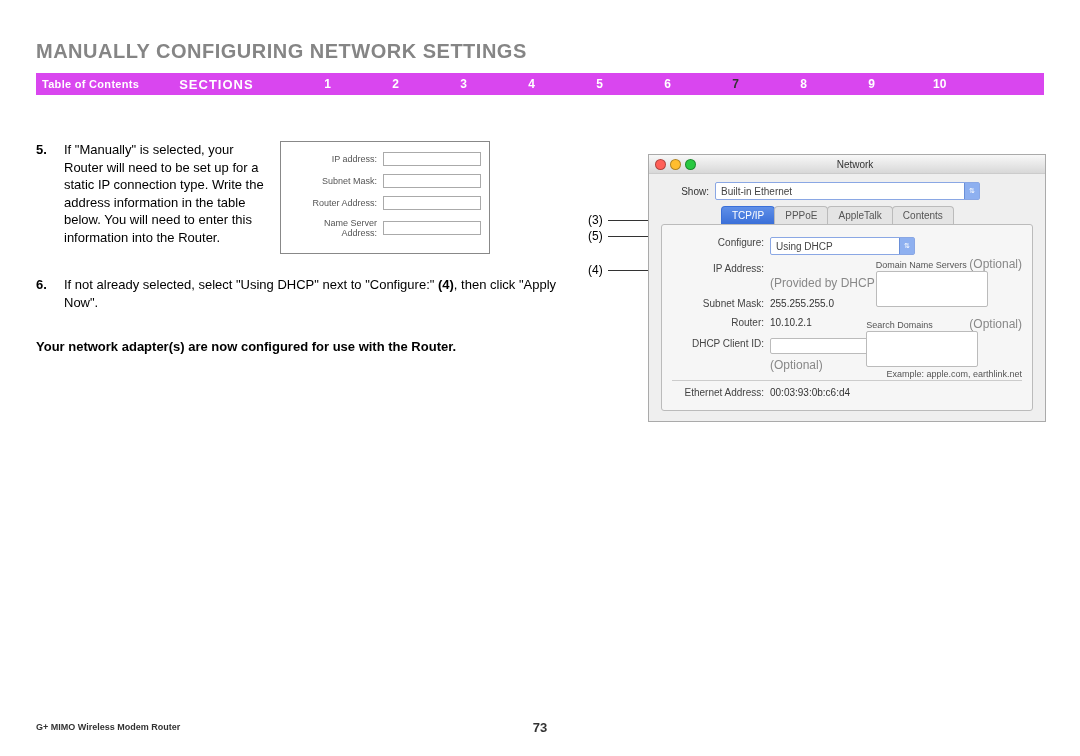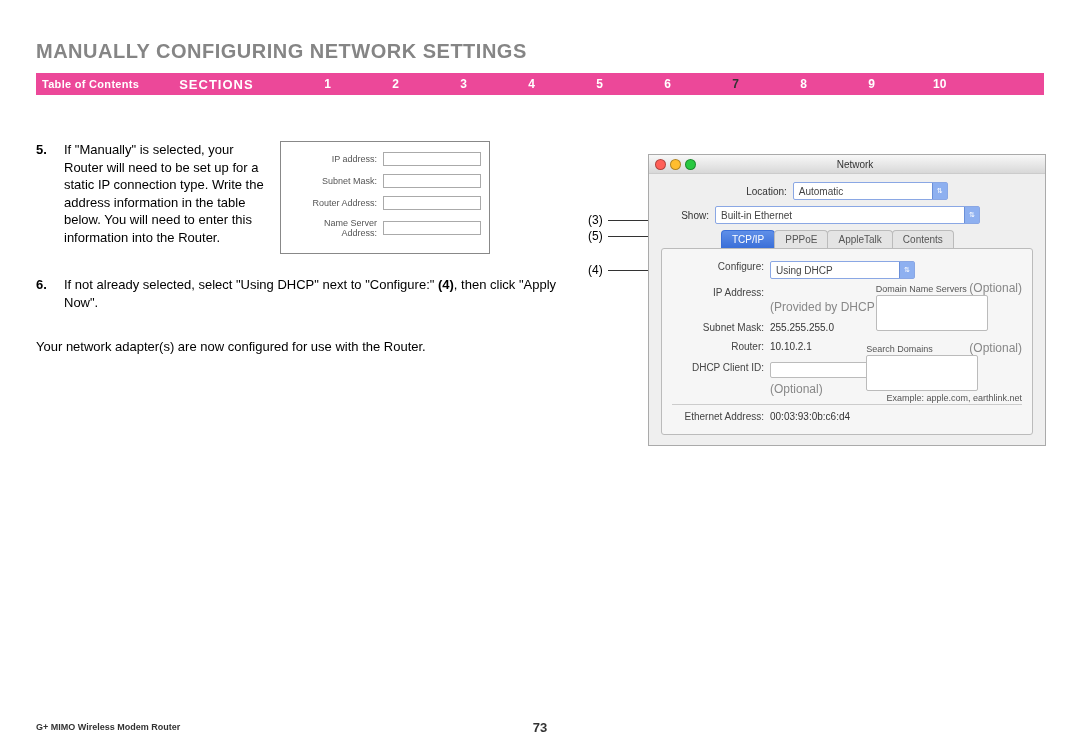--- a/index.html
+++ b/index.html
@@ -20,21 +20,21 @@
   }
   .title {
     font-size: 20px;
     font-weight: bold;
     letter-spacing: 0.5px;
     color: #858585;
     margin-bottom: 10px;
     text-transform: uppercase;
   }
   .navbar {
-    background: #ec4899;
+    background: #d946ef;
     height: 22px;
     display: flex;
     align-items: center;
     font-size: 11px;
     color: #fff;
     padding-left: 6px;
   }
   .navbar .toc {
     font-weight: bold;
     letter-spacing: 0.3px;
@@ -102,21 +102,21 @@
     text-align: right;
     padding-right: 6px;
   }
   .ip-field {
     border: 1px solid #aaa;
     height: 12px;
     flex: 1;
   }
   .completion {
     font-size: 13px;
-    font-weight: normal;
+    font-weight: bold;
     margin-top: 28px;
   }
   .callouts {
     position: absolute;
     left: 552px;
     top: 72px;
     font-size: 12px;
   }
   .callout-row {
     display: flex;
@@ -392,27 +392,20 @@
   <div class="mac-window">
     <div class="mac-titlebar">
       <div class="traffic">
         <div class="tr-red"></div>
         <div class="tr-yel"></div>
         <div class="tr-grn"></div>
       </div>
       <div class="mac-title">Network</div>
     </div>
     <div class="mac-body">
-      <div class="field-row" style="justify-content:center;">
-        <span class="lbl" style="width:auto;">Location:</span>
-        <div class="mac-select" style="width:130px;">
-          <span>Automatic</span>
-            <div class="arrows">⇅</div>
-        </div>
-      </div>
       <div class="field-row">
         <span class="lbl" style="width:48px;">Show:</span>
         <div class="mac-select" style="width:240px;text-align:right;">
           <span>Built-in Ethernet</span>
             <div class="arrows">⇅</div>
         </div>
       </div>
 
       <div class="tabs">
         <div class="tab active">TCP/IP</div>

